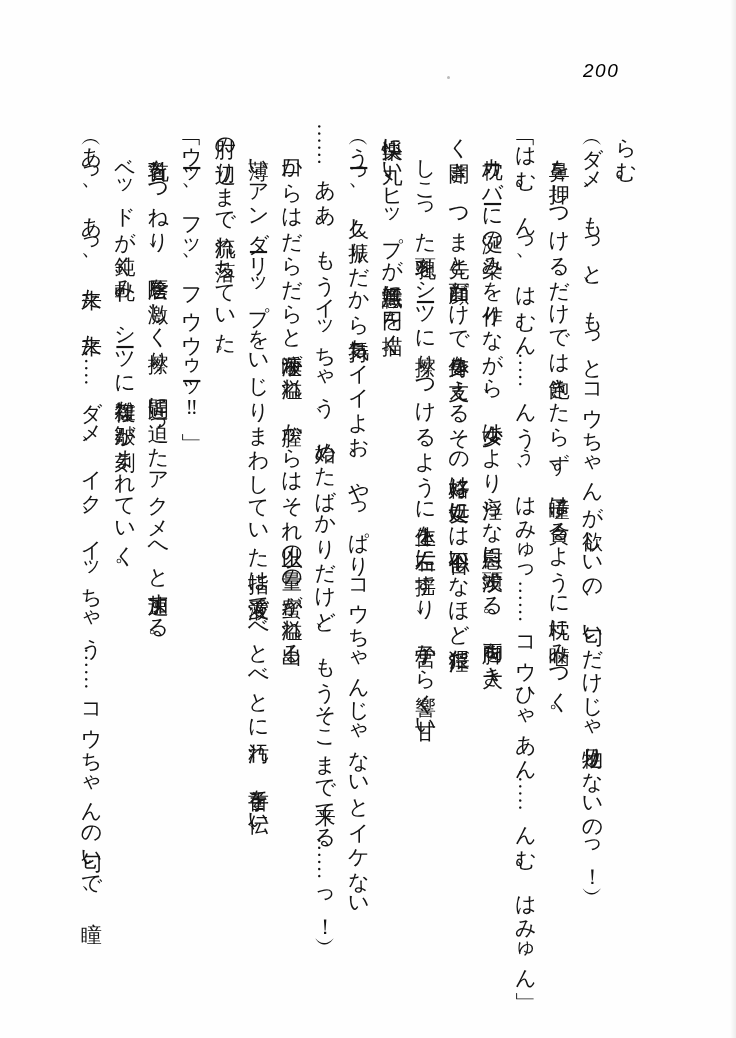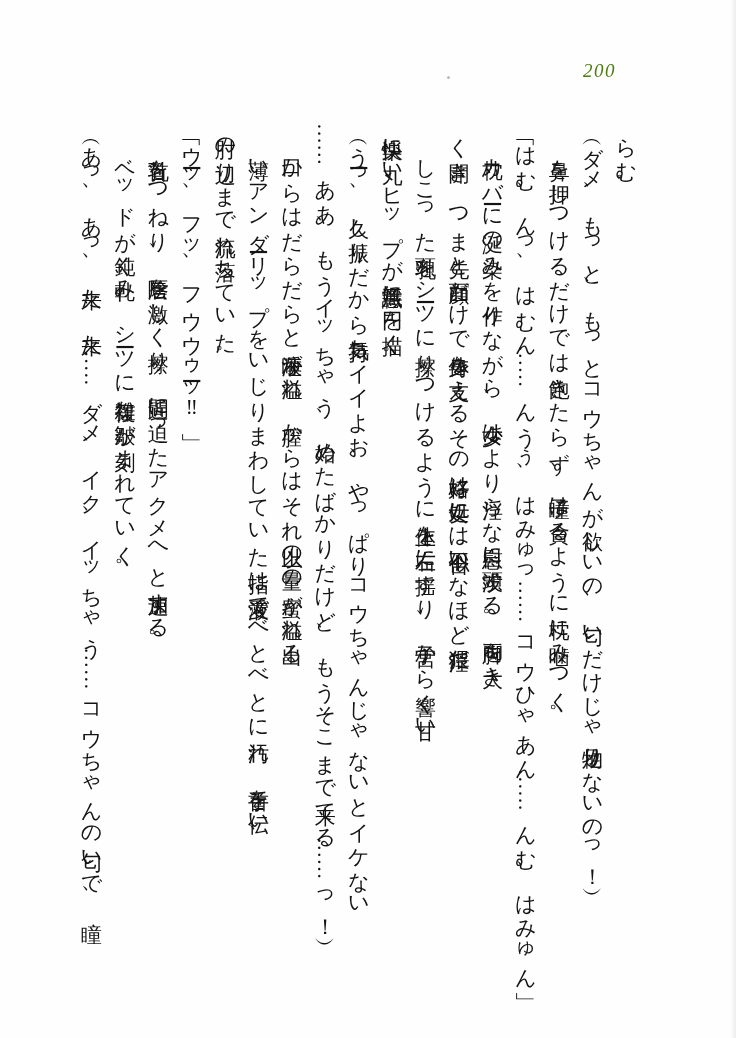--- a/index.html
+++ b/index.html
@@ -12,25 +12,25 @@
     width: 736px;
     height: 1038px;
     background: #fefefe;
     overflow: hidden;
     font-family: "Liberation Serif", "DejaVu Serif", serif;
   }
   .page-number {
     position: absolute;
     left: 583px;
     top: 60px;
-    font-family: Liberation Serif, serif;
+    font-family: Liberation Sans, sans-serif;
     font-style: italic;
     font-size: 19px;
     letter-spacing: 1.5px;
-    color: #4d7c0f;
+    color: #000000;
   }
   .text-block {
     position: absolute;
     top: 123px;
     right: 94px;
     height: 824px;
     writing-mode: vertical-rl;
     text-orientation: mixed;
     font-size: 21px;
     letter-spacing: 0.3px;

